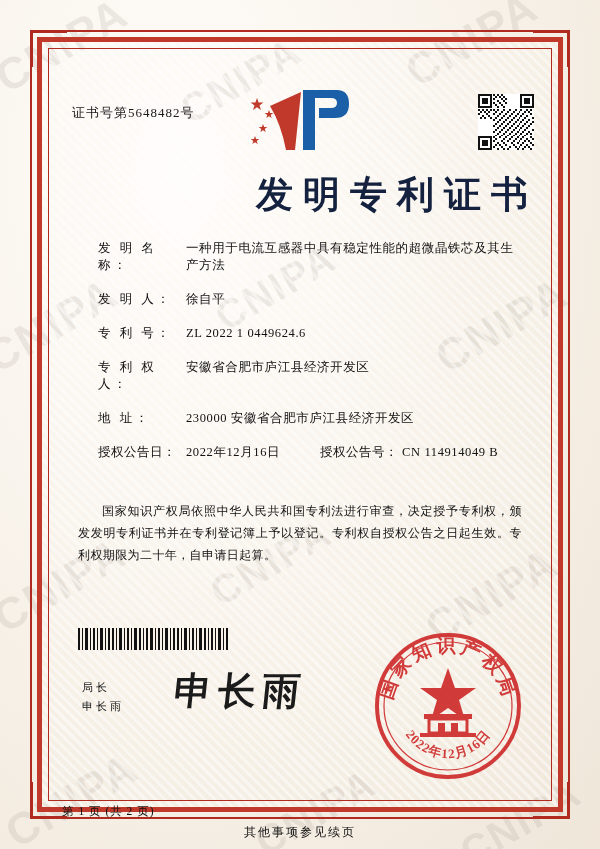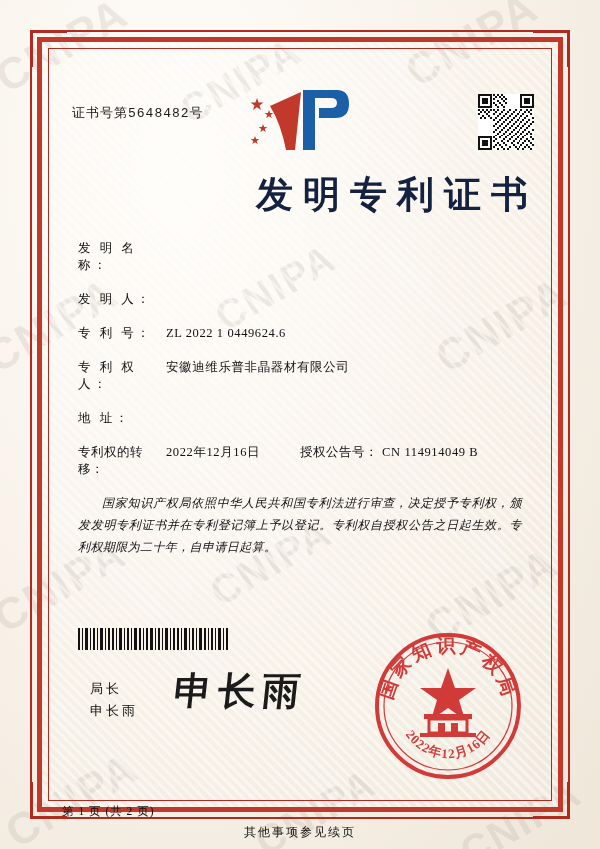--- a/index.html
+++ b/index.html
@@ -53,21 +53,21 @@
   .corner.bl{left:30px;bottom:30px;border-right:none;border-top:none;}
   .corner.br{right:30px;bottom:30px;border-left:none;border-top:none;}
 
   .content{
     position:absolute;
     left:62px;top:62px;right:62px;bottom:62px;
   }
 
   .cert-no{
     position:absolute;left:10px;top:42px;
-    font-size:13px;color:#1a1a1a;letter-spacing:1px;font-family:Liberation Mono, monospace;
+    font-size:13px;color:#1a1a1a;letter-spacing:1px;
   }
 
   
   .qr{
     position:absolute;right:4px;top:32px;
     width:56px;height:56px;
     background:#fff;
   }
   .qr svg{display:block;}
 
@@ -93,47 +93,48 @@
     font-size:12.5px;color:#111;
   }
   .row{
     display:flex;align-items:baseline;
     margin-bottom:17px;
   }
   .lbl{
     width:88px;flex:0 0 88px;
     letter-spacing:3px;
     color:#111;
+    margin-left:20px;
   }
   .lbl.wide{letter-spacing:0.5px;width:88px;}
   .val{
     flex:1 1 auto;
     letter-spacing:0.6px;
   }
   .row.two .val{flex:0 0 auto;}
   .row.two .lbl2{
     margin-left:40px;width:82px;flex:0 0 82px;letter-spacing:0.5px;
   }
 
   .para{
     position:absolute;left:16px;right:16px;top:430px;
     font-size:12px;line-height:1.85;color:#111;
     text-align:justify;
     letter-spacing:0.4px;
   }
-  .para p{margin:0 0 4px 0;text-indent:2em;font-style:italic;}
+  .para p{margin:8px 0 4px 0;text-indent:2em;}
 
   .barcode{
     position:absolute;left:16px;top:566px;
     width:150px;height:22px;
   }
 
   .signer{
-    position:absolute;left:28px;top:616px;
-    font-size:13px;letter-spacing:3px;line-height:1.7;color:#111;
+    position:absolute;left:20px;top:616px;
+    font-size:11px;letter-spacing:3px;line-height:1.7;color:#111;
   }
   .sign-img{
     position:absolute;left:112px;top:604px;
     font-family:"Liberation Serif", serif;
     font-size:38px;color:#1b1b1b;
     letter-spacing:6px;
     transform:skewX(-6deg);
     font-weight:bold;
   }
 
@@ -392,37 +393,40 @@
           <polygon points="10,52 11.1,55.1 14.3,55.1 11.7,57 12.7,60.1 10,58.2 7.3,60.1 8.3,57 5.7,55.1 8.9,55.1"></polygon>
         </g>
       </svg>
     </div>
 
     <div class="title">发明专利证书</div>
 
     <div class="fields">
       <div class="row">
         <div class="lbl">发 明 名 称：</div>
+        <div class="val">一种用于电流互感器中具有稳定性能的超微晶铁芯及其生产方法</div>
       </div>
       <div class="row">
         <div class="lbl">发 明 人：</div>
+        <div class="val">徐自平</div>
       </div>
       <div class="row">
         <div class="lbl">专 利 号：</div>
         <div class="val">ZL 2022 1 0449624.6</div>
       </div>
       <div class="row">
         <div class="lbl">专 利 权 人：</div>
-        <div class="val">安徽迪维乐普非晶器材有限公司</div>
+        <div class="val">安徽省合肥市庐江县经济开发区</div>
       </div>
       <div class="row">
         <div class="lbl">地 址：</div>
+        <div class="val">230000 安徽省合肥市庐江县经济开发区</div>
       </div>
       <div class="row two">
-        <div class="lbl wide">专利权的转移：</div>
+        <div class="lbl wide">授权公告日：</div>
         <div class="val">2022年12月16日</div>
         <div class="lbl2">授权公告号：</div>
         <div class="val">CN 114914049 B</div>
       </div>
     </div>
 
     <div class="para">
       <p>国家知识产权局依照中华人民共和国专利法进行审查，决定授予专利权，颁发发明专利证书并在专利登记簿上予以登记。专利权自授权公告之日起生效。专利权期限为二十年，自申请日起算。</p>
     </div>
 

